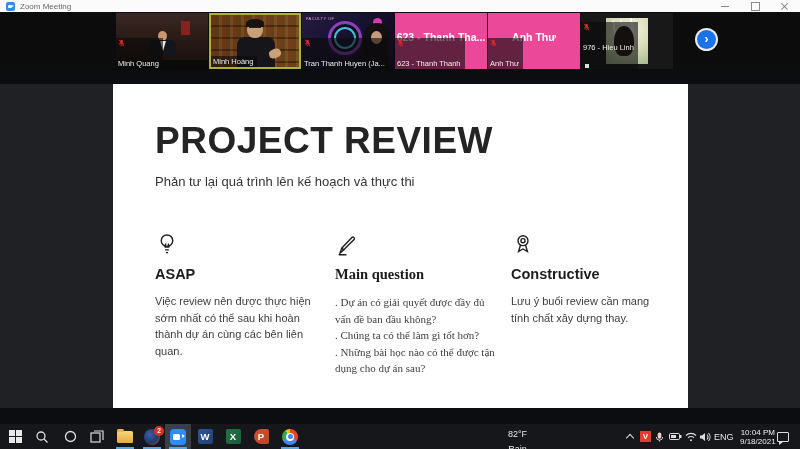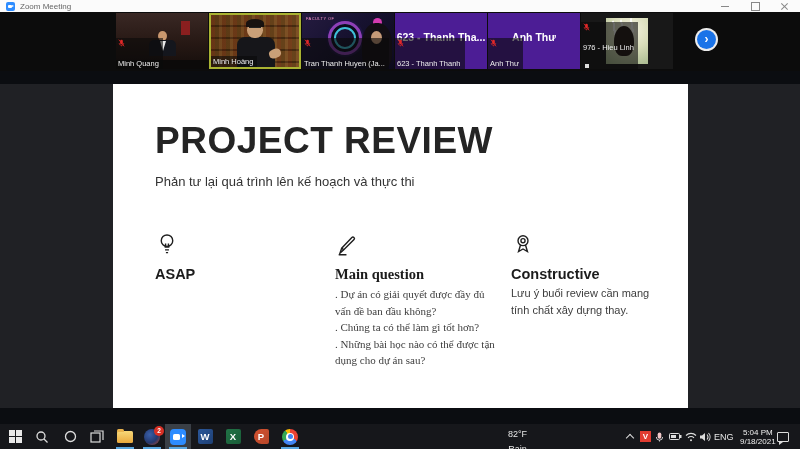--- a/index.html
+++ b/index.html
@@ -20,21 +20,21 @@
   .win-controls { position:absolute; right:0; top:0; height:12px; display:flex; }
   .win-btn { width:30px; height:12px; position:relative; }
   .win-btn.min::before { content:""; position:absolute; left:11px; top:6px; width:8px; height:1px; background:#888; }
   .win-btn.max::before { content:""; position:absolute; left:11px; top:2px; width:7px; height:7px; border:1px solid #888; }
   .win-btn.close::before, .win-btn.close::after { content:""; position:absolute; left:10px; top:5.5px; width:9px; height:1px; background:#888; }
   .win-btn.close::before { transform:rotate(45deg); }
   .win-btn.close::after  { transform:rotate(-45deg); }
 
   
   .strip { position:absolute; top:12px; left:0; width:800px; height:59px; background:#0c0c0c; }
-  .tile { position:absolute; top:1px; width:92px; height:56px; background:#4c1d95; overflow:hidden; }
+  .tile { position:absolute; top:1px; width:92px; height:56px; background:#ec4899; overflow:hidden; }
   .tile.active { border:2px solid #aab332; }
   .name-tag { position:absolute; left:0; bottom:0; max-width:100%; display:flex; align-items:flex-start;
               background:rgba(10,10,10,.6); padding:1px 4px 1px 2px; gap:12px;flex-direction:column; }
   .name-tag span { font-size:7.5px; color:#ededed; white-space:nowrap; }
   .center-name { position:absolute; width:100%; top:18px; text-align:center;
                  font-size:10.5px; font-weight:bold; color:#fff; }
   .mic-muted { flex:0 0 auto; display:block; }
   .sq-dot { width:4px; height:4px; background:#ddd; display:inline-block; margin-left:2px; }
 
   
@@ -83,21 +83,21 @@
 
   .slide { position:absolute; left:113px; top:13px; width:575px; height:324px; background:#ffffff; }
   .slide-title { position:absolute; left:42px; top:36px; font-size:37px; font-weight:600;
                  color:#242424; letter-spacing:.5px; }
   .slide-subtitle { position:absolute; left:42px; top:90px; font-size:13px; color:#333; }
   .col { position:absolute; top:148px; }
   .col.c1 { left:42px;  width:158px; }
   .col.c2 { left:222px; width:162px;font-family:Liberation Serif, serif; }
   .col.c3 { left:398px; width:150px; }
   .col .icon { height:26px; margin-bottom:8px; }
-  .col h3 { font-size:14.5px; font-weight:bold; color:#1c1c1c; margin-bottom:3px; }
+  .col h3 { font-size:14.5px; font-weight:bold; color:#1c1c1c; margin-bottom:11px; }
   .col p { font-size:11px; line-height:16.5px; color:#3d3d3d; white-space:pre-line; }
 
   
   .taskbar { position:absolute; top:424px; left:0; width:800px; height:25px; background:#16171b; }
   .tb { position:absolute; top:0; width:26px; height:25px; display:flex; align-items:center; justify-content:center; }
   .tb-active { position:absolute; top:0; left:165px; width:26px; height:25px; background:#3a3f46; }
   .underline { position:absolute; bottom:0; height:2px; width:18px; background:#58a6e0; }
 
   .win-logo { display:grid; grid-template-columns:6px 6px; grid-template-rows:6px 6px; gap:1px; }
   .win-logo i { background:#e8e8e8; }
@@ -265,20 +265,21 @@
       <div class="slide-subtitle">Phản tư lại quá trình lên kế hoạch và thực thi</div>
 
       <div class="col c1">
         <div class="icon">
           <svg width="24" height="26" viewBox="0 0 22 24" fill="none" stroke="#1f1f1f" stroke-width="1.3">
             <circle cx="11" cy="8" r="5.3"></circle>
             <path d="M9.7 10.5v3M12.3 10.5v3M8.8 14h4.4M9.2 16.5h3.6M10 19h2"></path>
           </svg>
         </div>
         <h3>ASAP</h3>
+        <p>Việc review nên được thực hiện sớm nhất có thể sau khi hoàn thành dự án cùng các bên liên quan.</p>
       </div>
 
       <div class="col c2">
         <div class="icon">
           <svg width="24" height="26" viewBox="0 0 22 24" fill="none" stroke="#1f1f1f" stroke-width="1.3">
             <path d="M4.5 19.5l1.6-4.6L15.5 5c1.2-1.2 3.2.6 2 2L8 16.4l-3.5 3.1z"></path>
             <path d="M6.1 14.9l2 1.6M3.5 21h7"></path>
           </svg>
         </div>
         <h3>Main question</h3>
@@ -400,21 +401,21 @@
       <svg width="12" height="10" viewBox="0 0 12 10" fill="none" stroke="#ddd" stroke-width="1.1">
           <path d="M1 3.5h2L6 1v8L3 6.5H1z" fill="#ddd" stroke="none"></path>
           <path d="M8 2.5a4 4 0 0 1 0 5M9.5 1a6 6 0 0 1 0 8"></path>
         </svg>
     </div>
     <div class="tray" style="left:714px;">
       <span class="tray-txt">ENG</span>
     </div>
     <div class="tray" style="left:740px;">
       <div class="clock">
-        <div>5:04 PM</div>
+        <div>10:04 PM</div>
         <div>9/18/2021</div>
       </div>
     </div>
     <div class="tray" style="left:777px;">
       <div class="action-icon"></div>
     </div>
   </div>
 
 </div>
 

